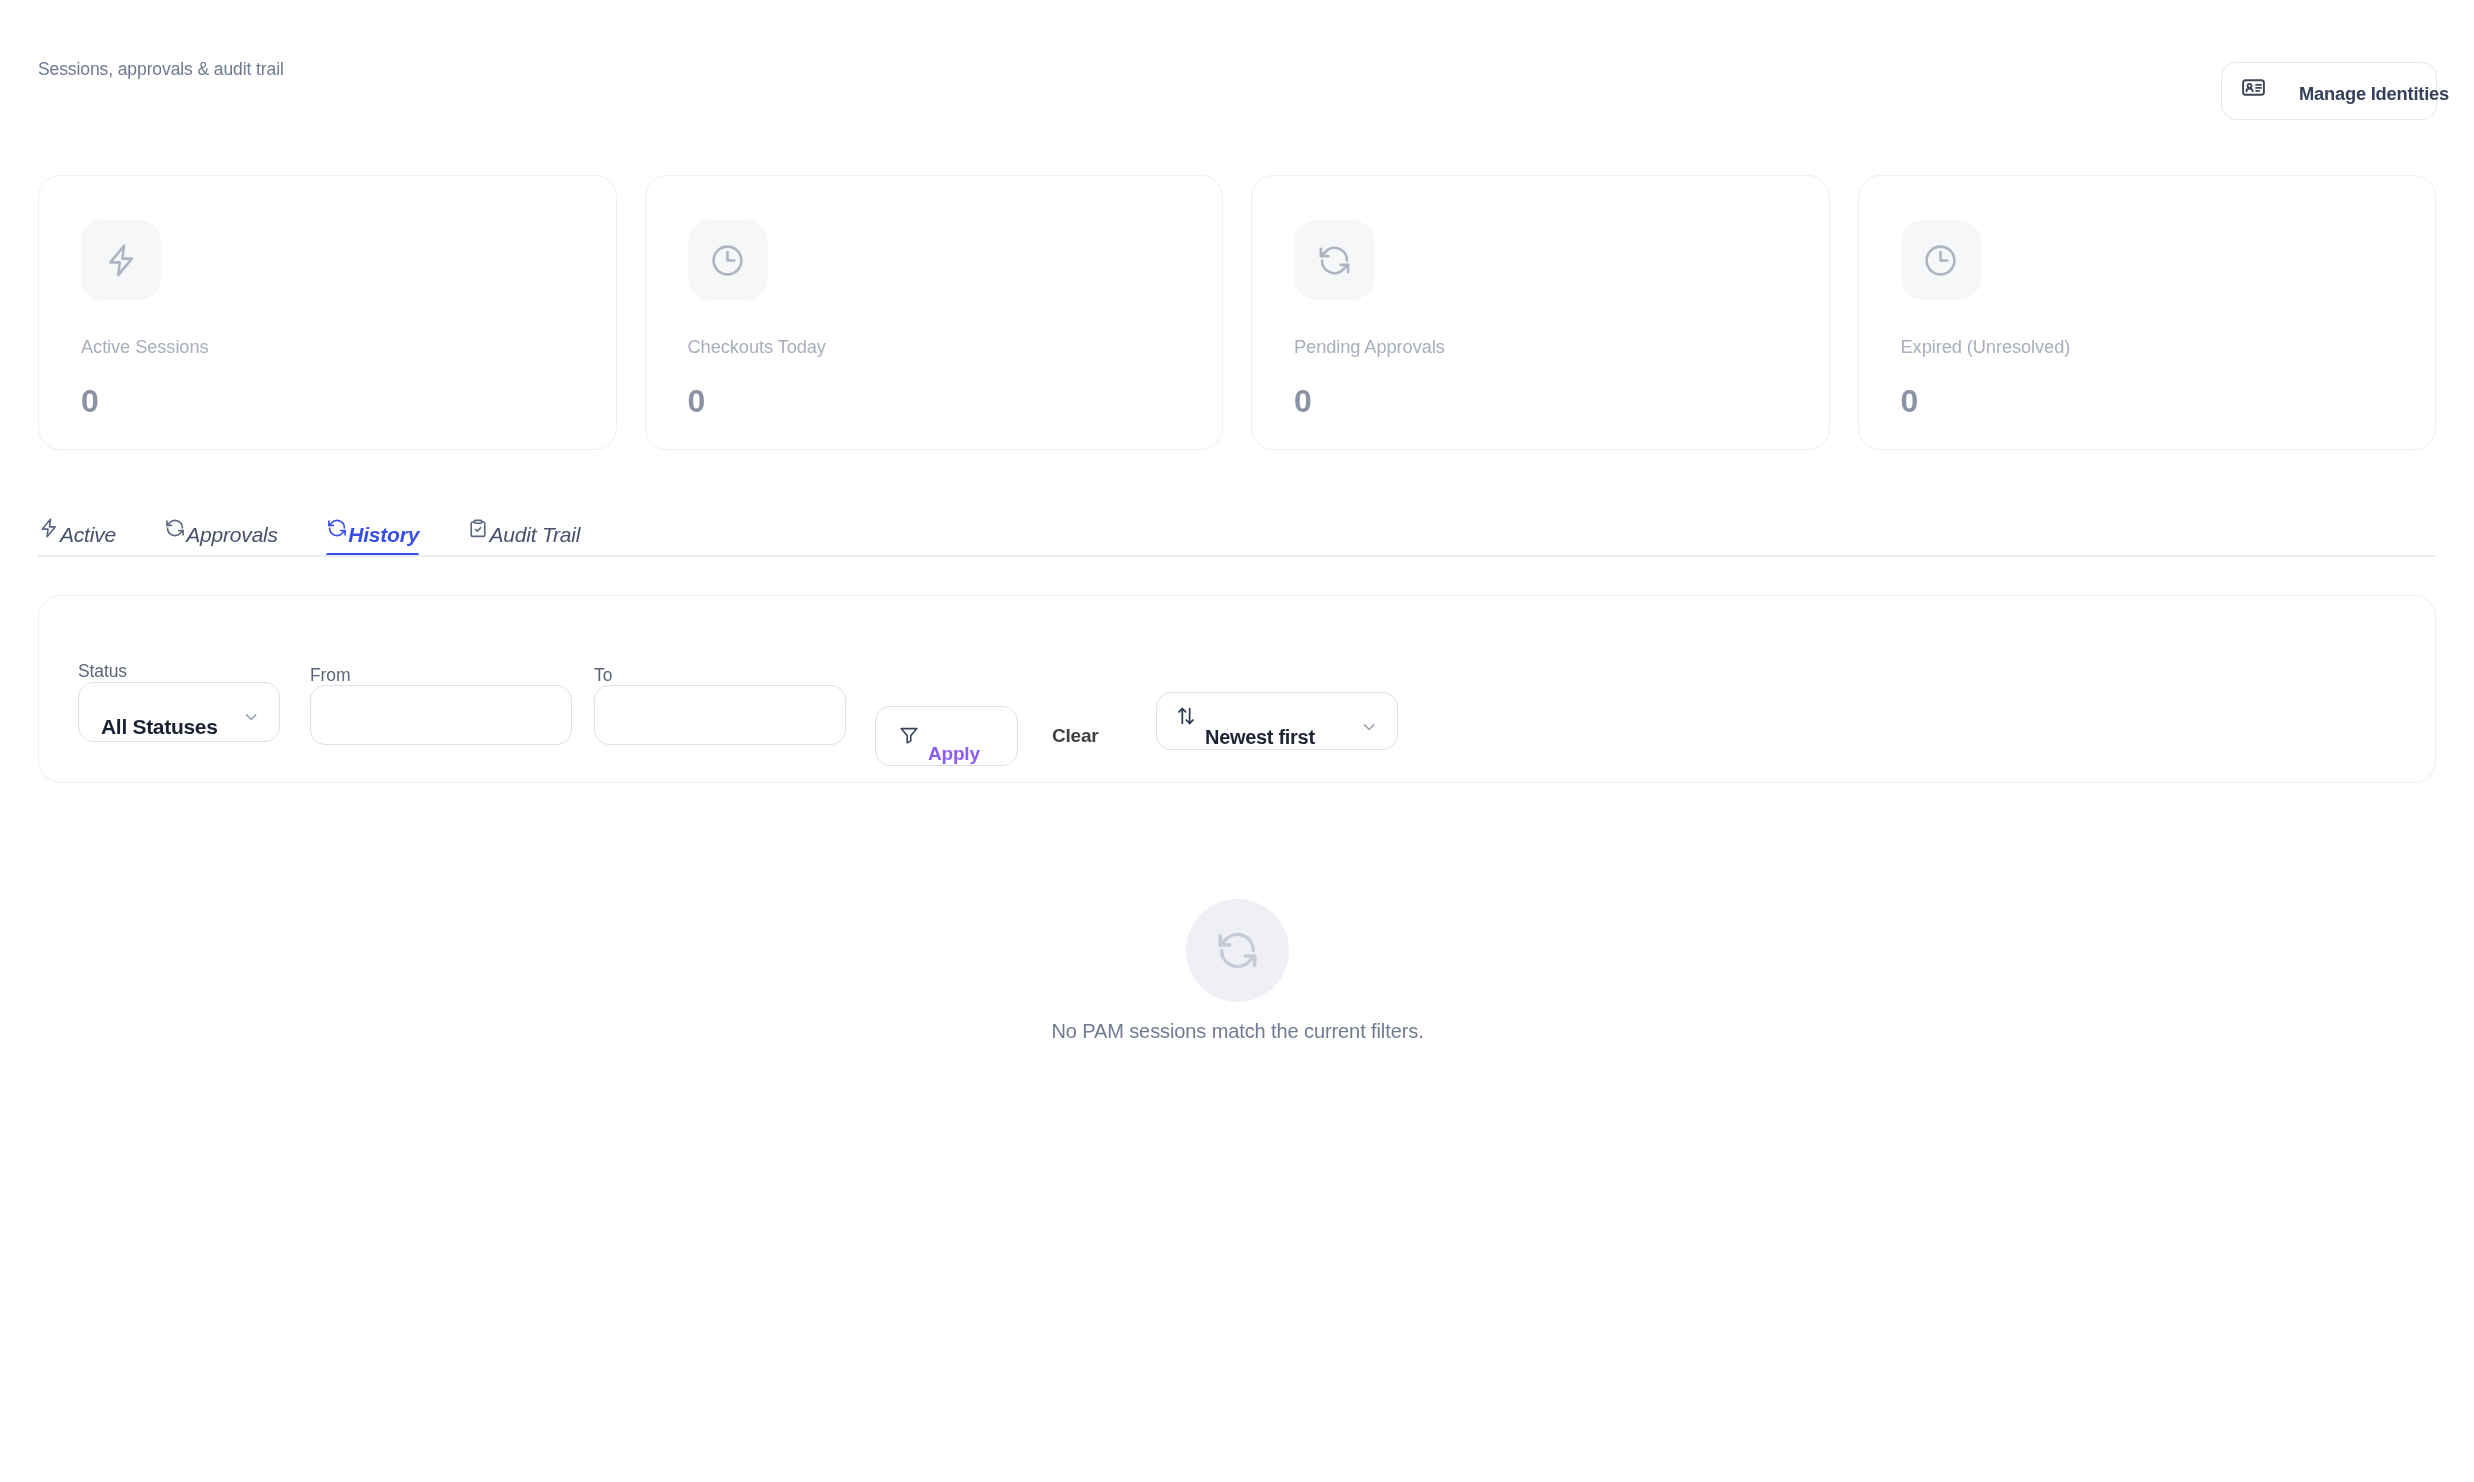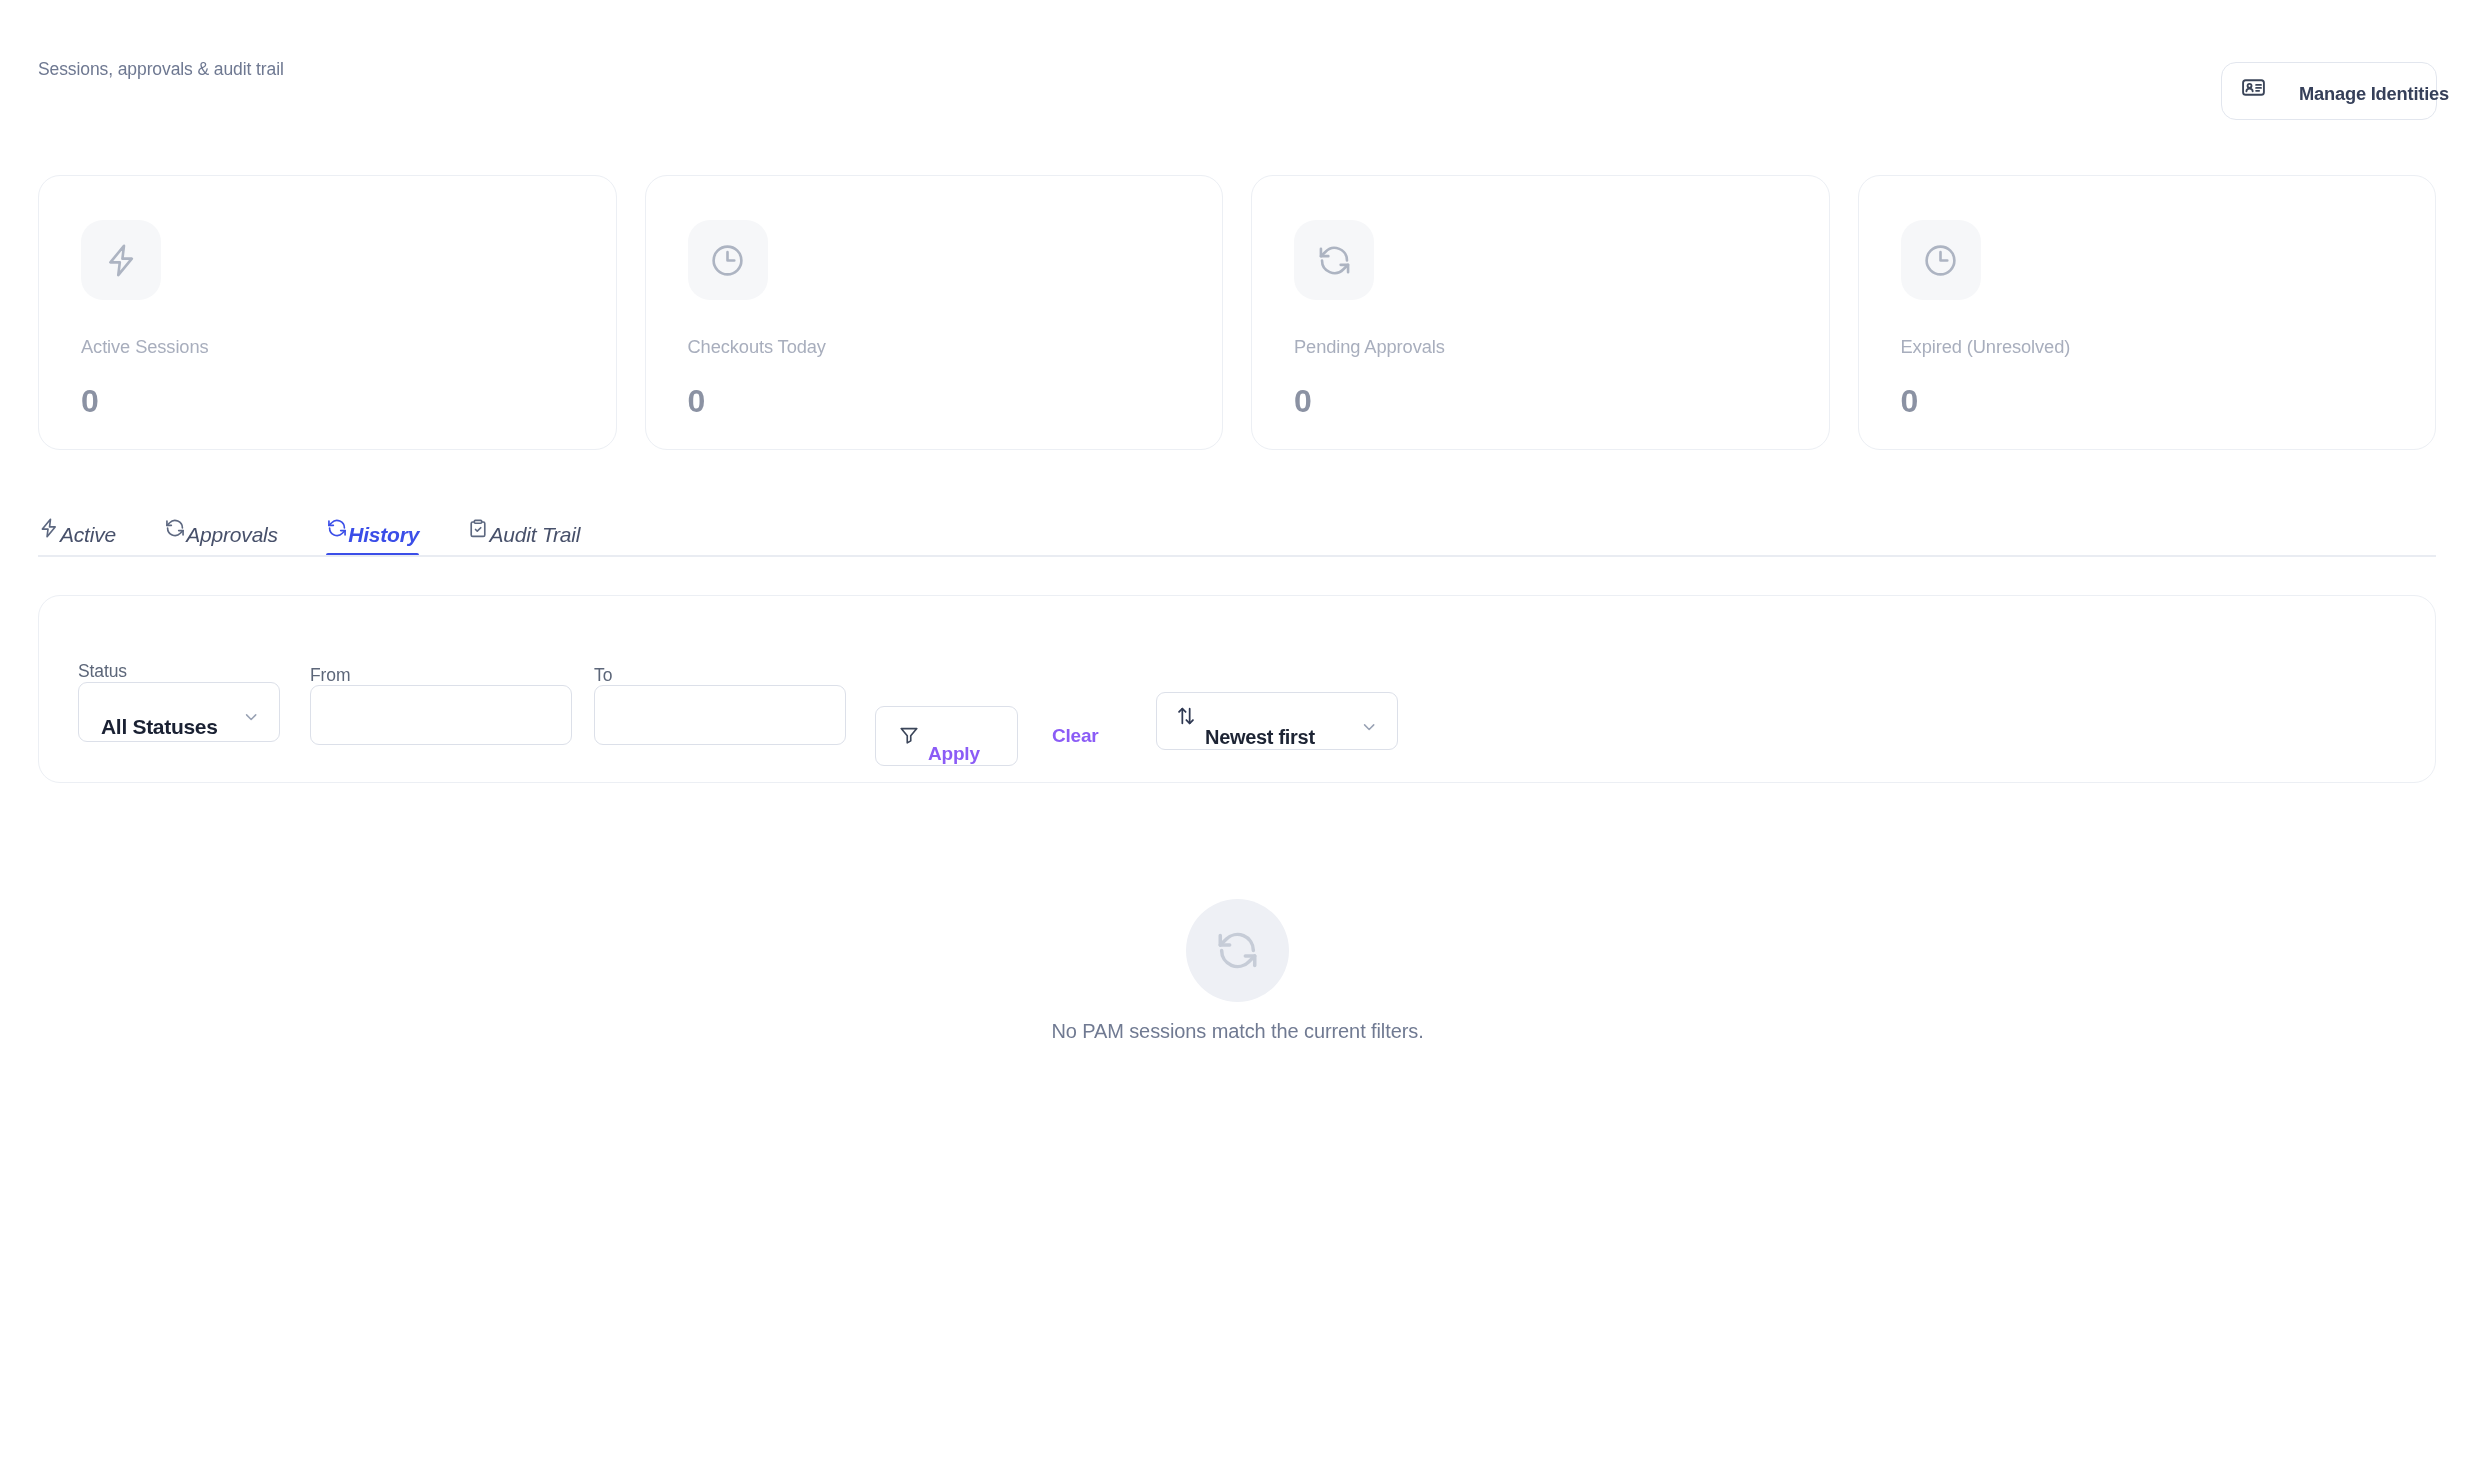--- a/index.html
+++ b/index.html
@@ -213,21 +213,21 @@
   .f-label {
     position: absolute;
     font-size: 17.5px;
     font-weight: 500;
     color: #5c6679;
     letter-spacing: -0.1px;
   }
   .f-control {
     position: absolute;
     border: 1.7px solid #dce0e9;
-    border-radius: 9px;
+    border-radius: 15px;
     background: #ffffff;
     overflow: hidden;
     font-family: inherit;
     cursor: pointer;
     padding: 0;
   }
 
   
   .lbl-status { left: 78px; top: 661px; }
   .sel-status {
@@ -281,21 +281,21 @@
   
   .btn-clear {
     position: absolute;
     left: 1052px; top: 725px;
     background: none;
     border: none;
     padding: 0;
     font-family: inherit;
     font-size: 19px;
     font-weight: 700;
-    color: #8b5cf6;
+    color: #404040;
     letter-spacing: -0.2px;
     cursor: pointer;
   }
 
   
   .sel-sort {
     left: 1156px; top: 692px;
     width: 242px; height: 58px;
   }
   .sel-sort .sortico {

